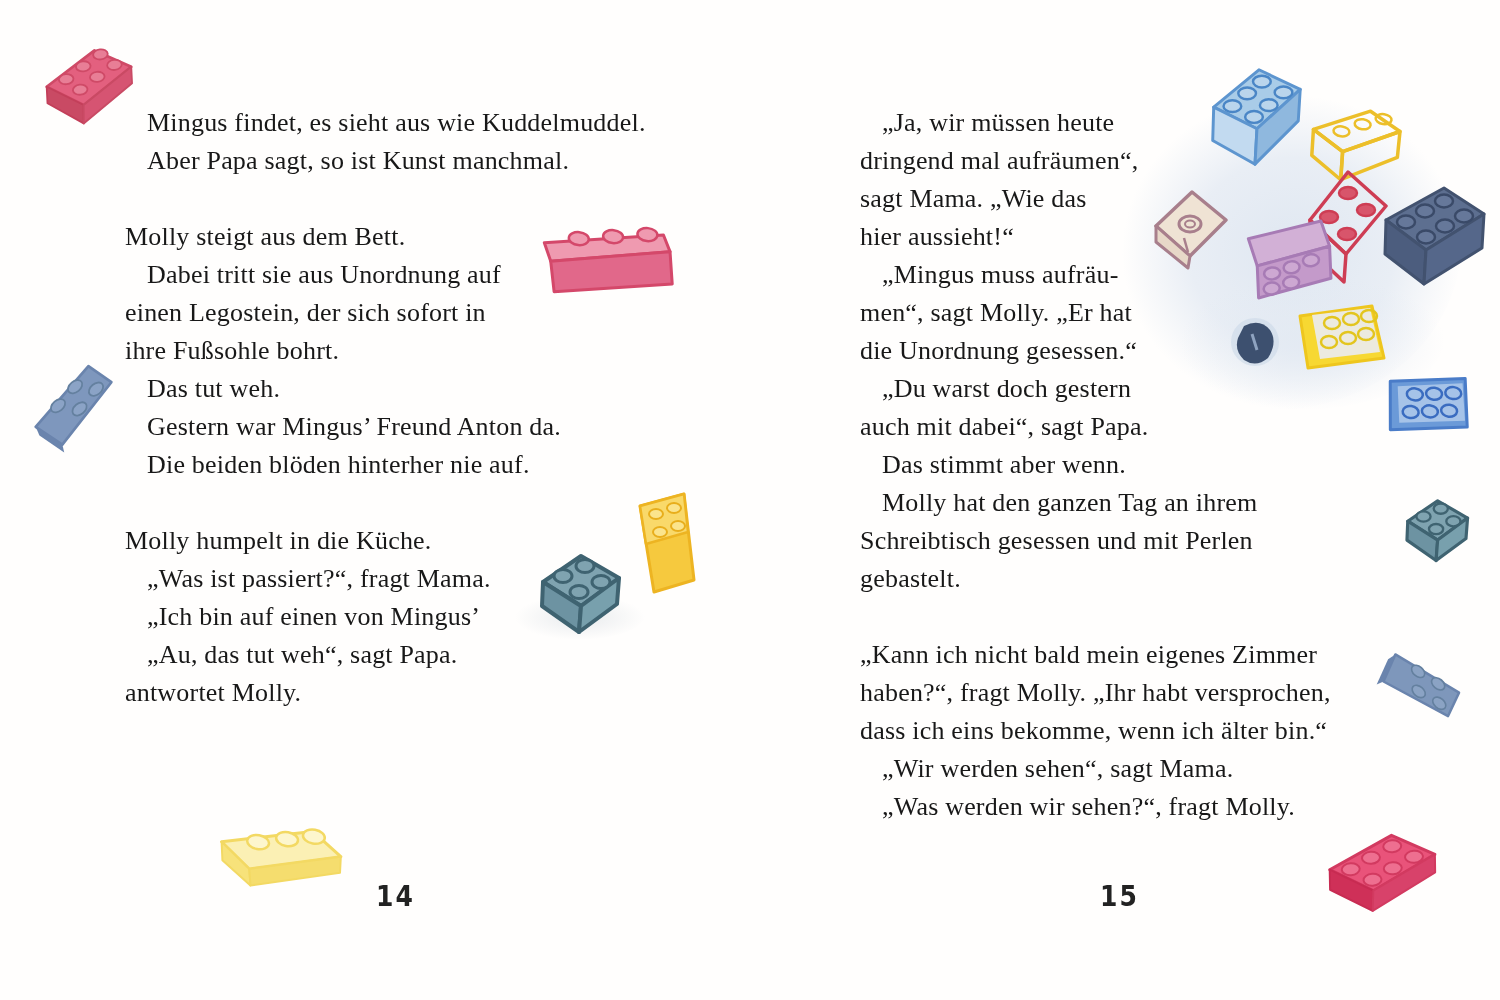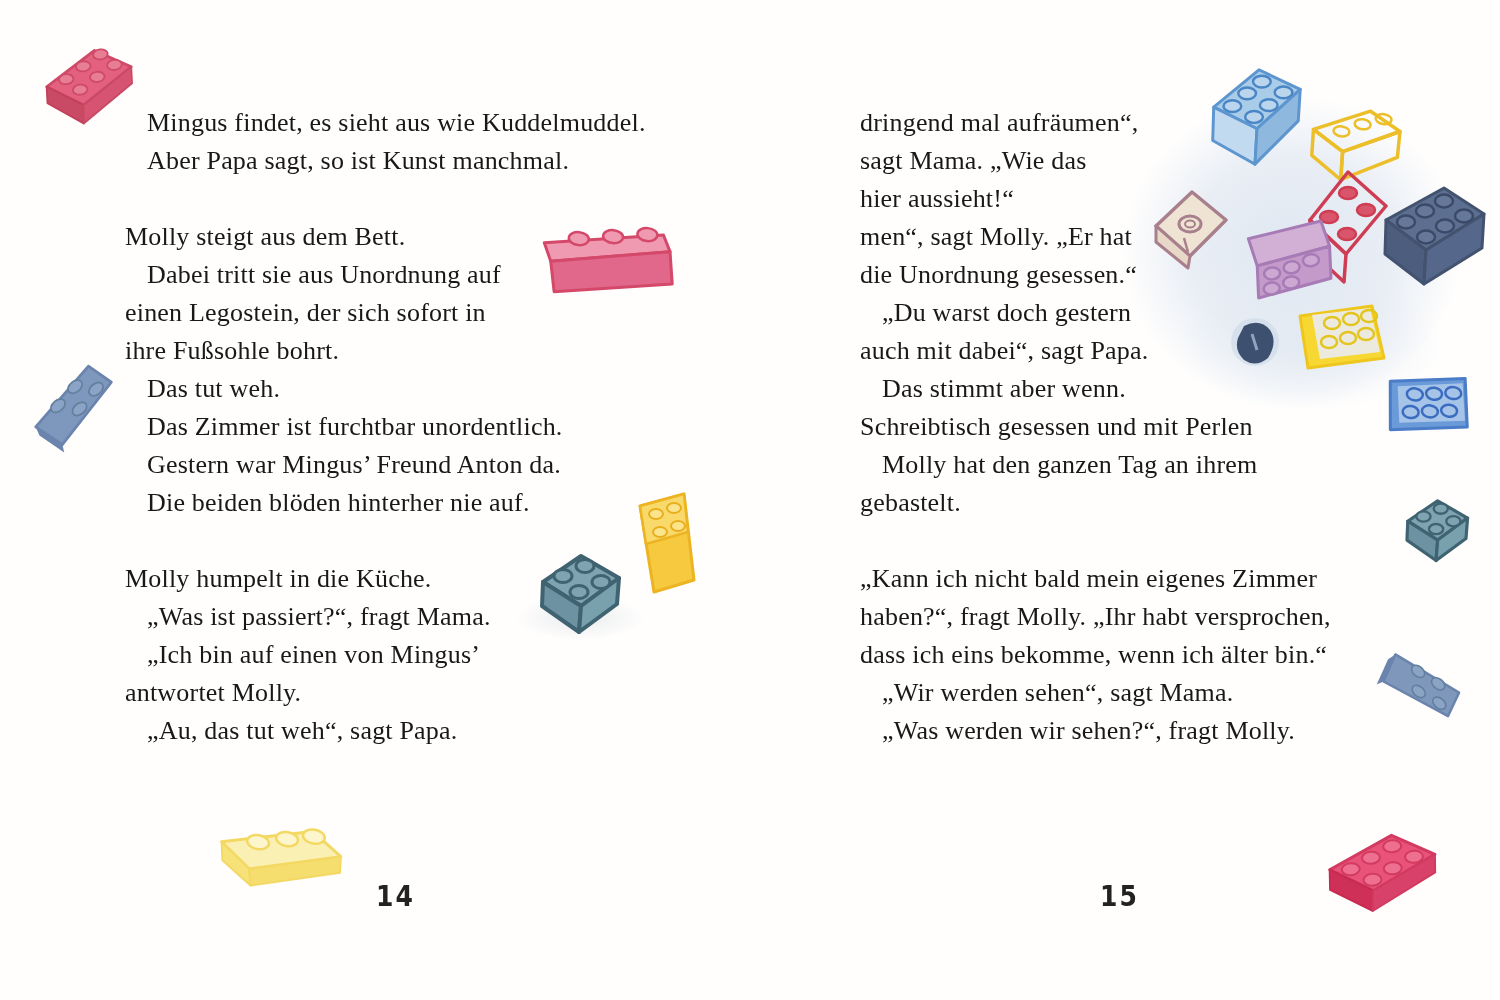--- a/index.html
+++ b/index.html
@@ -33,29 +33,28 @@
   <div>
     <div class="textblock" style="left:125px;top:104px;">
       <p class="line indent">Mingus findet, es sieht aus wie Kuddelmuddel.</p>
       <p class="line indent">Aber Papa sagt, so ist Kunst manchmal.</p>
       <div class="gap"></div>
       <p class="line">Molly steigt aus dem Bett.</p>
       <p class="line indent">Dabei tritt sie aus Unordnung auf</p>
       <p class="line">einen Legostein, der sich sofort in</p>
       <p class="line">ihre Fußsohle bohrt.</p>
       <p class="line indent">Das tut weh.</p>
-      <p class="line indent">Das Zimmer ist furchtbar unordentlich.</p>
       <p class="line indent">Gestern war Mingus’ Freund Anton da.</p>
       <p class="line indent">Die beiden blöden hinterher nie auf.</p>
       <div class="gap"></div>
       <p class="line">Molly humpelt in die Küche.</p>
       <p class="line indent">„Was ist passiert?“, fragt Mama.</p>
       <p class="line indent">„Ich bin auf einen von Mingus’</p>
+      <p class="line indent">„Au, das tut weh“, sagt Papa.</p>
       <p class="line">antwortet Molly.</p>
-      <p class="line indent">„Au, das tut weh“, sagt Papa.</p>
     </div>
     <div class="pagenum" style="left:376px;top:882px;">14</div>
 
     <div class="brick" style="left:34px;top:40px;width:110px;transform:rotate(-6deg);">
       <svg viewBox="0 0 120 100" width="110" height="92">
         <polygon points="14,46 70,12 108,34 52,70" fill="#e3607f" stroke="#cf4a67" stroke-width="3" stroke-linejoin="round"></polygon>
         <polygon points="14,46 52,70 50,90 13,64" fill="#c94a64" stroke="#c33f5a" stroke-width="2" stroke-linejoin="round"></polygon>
         <polygon points="52,70 108,34 107,52 50,90" fill="#d65472" stroke="#c94a64" stroke-width="2" stroke-linejoin="round"></polygon>
         <ellipse cx="36" cy="40" rx="8" ry="5.5" fill="#e87e96" stroke="#cf4a67" stroke-width="2"></ellipse>
         <ellipse cx="56" cy="28" rx="8" ry="5.5" fill="#e87e96" stroke="#cf4a67" stroke-width="2"></ellipse>
@@ -117,30 +116,32 @@
         <polygon points="40,58 128,30 130,46 44,74" fill="#f5dd6e" stroke="#f3d963" stroke-width="2" stroke-linejoin="round"></polygon>
         <ellipse cx="44" cy="30" rx="11" ry="7" fill="#fdf6cd" stroke="#f3d963" stroke-width="2.5"></ellipse>
         <ellipse cx="72" cy="22" rx="11" ry="7" fill="#fdf6cd" stroke="#f3d963" stroke-width="2.5"></ellipse>
         <ellipse cx="98" cy="15" rx="11" ry="7" fill="#fdf6cd" stroke="#f3d963" stroke-width="2.5"></ellipse>
       </svg>
     </div>
   </div>
 
   <div>
     <div class="textblock" style="left:860px;top:104px;">
+      <p class="line indent">„Ja, wir müssen heute</p>
       <p class="line">dringend mal aufräumen“,</p>
       <p class="line">sagt Mama. „Wie das</p>
       <p class="line">hier aussieht!“</p>
+      <p class="line indent">„Mingus muss aufräu-</p>
       <p class="line">men“, sagt Molly. „Er hat</p>
       <p class="line">die Unordnung gesessen.“</p>
       <p class="line indent">„Du warst doch gestern</p>
       <p class="line">auch mit dabei“, sagt Papa.</p>
       <p class="line indent">Das stimmt aber wenn.</p>
+      <p class="line indent">Molly hat den ganzen Tag an ihrem</p>
       <p class="line">Schreibtisch gesessen und mit Perlen</p>
-      <p class="line indent">Molly hat den ganzen Tag an ihrem</p>
       <p class="line">gebastelt.</p>
       <div class="gap"></div>
       <p class="line">„Kann ich nicht bald mein eigenes Zimmer</p>
       <p class="line">haben?“, fragt Molly. „Ihr habt versprochen,</p>
       <p class="line">dass ich eins bekomme, wenn ich älter bin.“</p>
       <p class="line indent">„Wir werden sehen“, sagt Mama.</p>
       <p class="line indent">„Was werden wir sehen?“, fragt Molly.</p>
     </div>
     <div class="pagenum" style="left:1100px;top:882px;">15</div>
 

